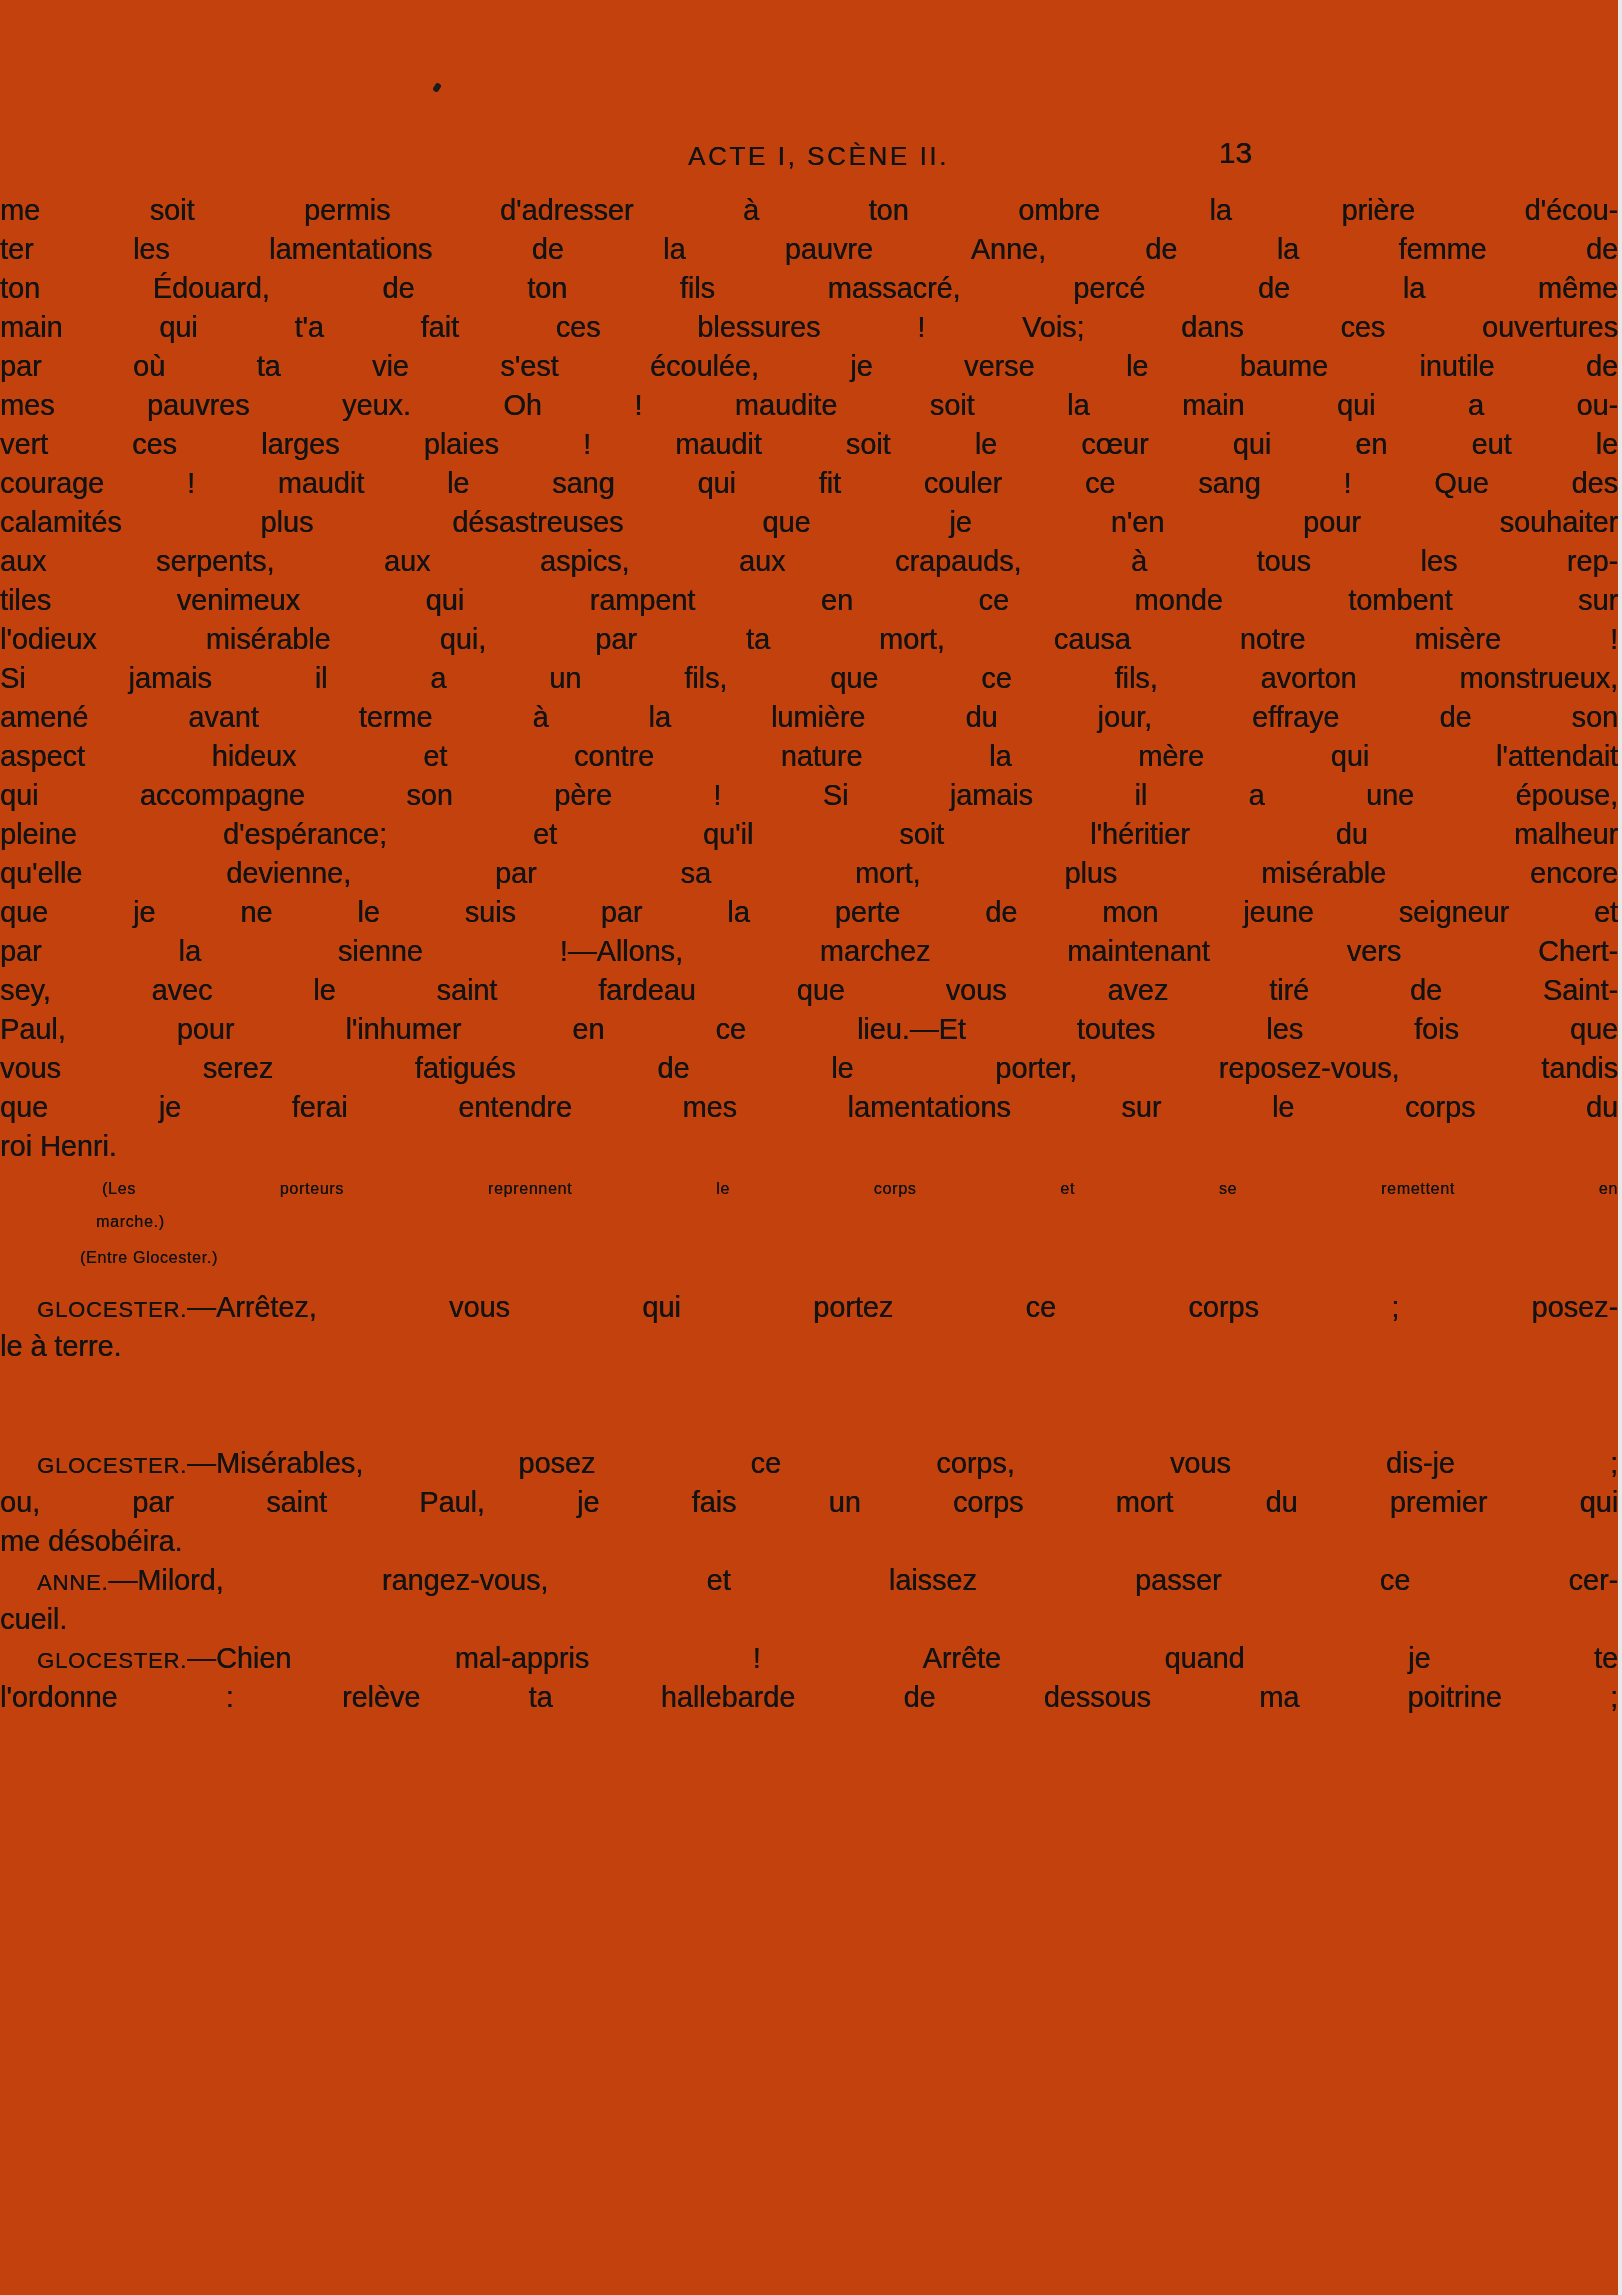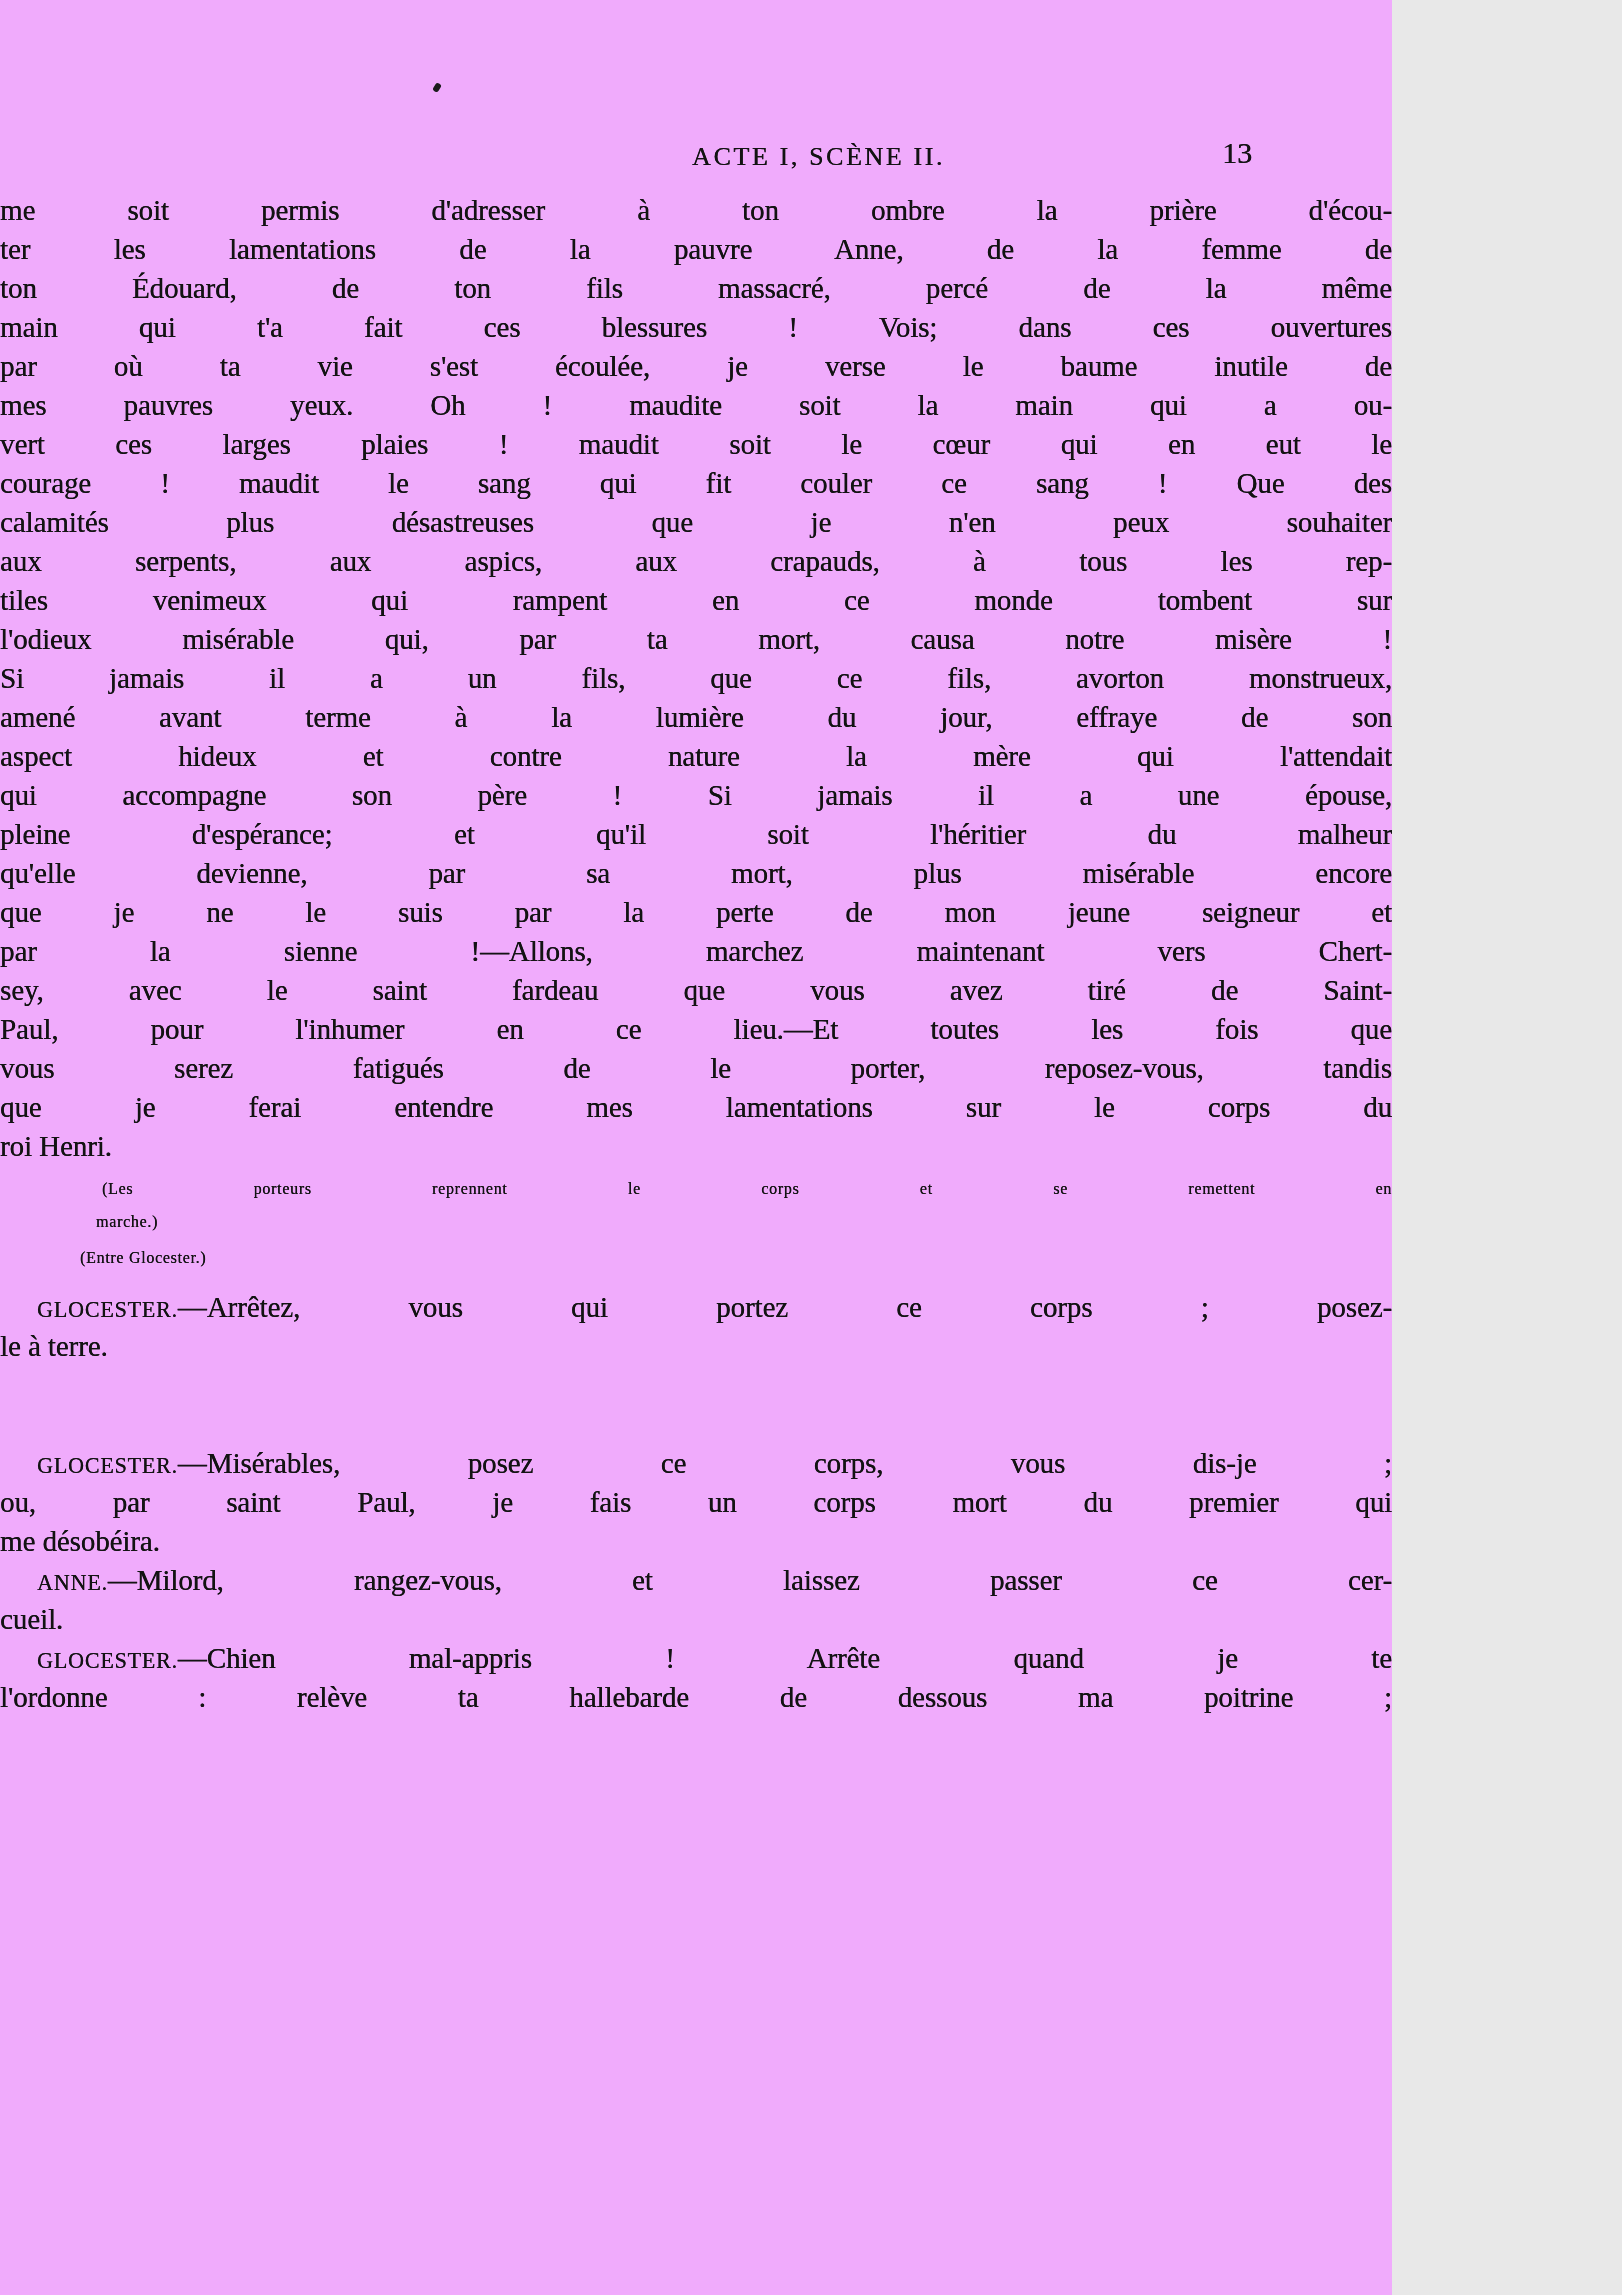--- a/index.html
+++ b/index.html
@@ -1,20 +1,20 @@
 <!DOCTYPE html>
 <html style="font-size:10.5px"><head>
 <meta charset="utf-8">
 <style>
   html,body{margin:0;padding:0;background:#e8e8e8;}
   .page{
     position:relative;
-    width:1392px;height:2295px;
-    background:#f0abfc;
-    font-family:Liberation Serif, serif;
+    width:1618px;height:2295px;
+    background:#c2410c;
+    font-family:Liberation Sans, sans-serif;
     color:#131313;
     overflow:hidden;
   }
   .textcol{position:absolute;left:385px;width:867px;}
   
   .hdr{top:135px;height:39px;}
   .hdr-title{
     position:absolute;left:0;right:0;top:6.5px;
     text-align:center;
     font-size:26px;line-height:29px;
@@ -68,21 +68,21 @@
 
   <div class="textcol para" style="top:191px">
     <div class="ln just">me soit permis d'adresser à ton ombre la prière d'écou-</div>
     <div class="ln just">ter les lamentations de la pauvre Anne, de la femme de</div>
     <div class="ln just">ton Édouard, de ton fils massacré, percé de la même</div>
     <div class="ln just">main qui t'a fait ces blessures ! Vois; dans ces ouvertures</div>
     <div class="ln just">par où ta vie s'est écoulée, je verse le baume inutile de</div>
     <div class="ln just">mes pauvres yeux. Oh ! maudite soit la main qui a ou-</div>
     <div class="ln just">vert ces larges plaies ! maudit soit le cœur qui en eut le</div>
     <div class="ln just">courage ! maudit le sang qui fit couler ce sang ! Que des</div>
-    <div class="ln just">calamités plus désastreuses que je n'en peux souhaiter</div>
+    <div class="ln just">calamités plus désastreuses que je n'en pour souhaiter</div>
     <div class="ln just">aux serpents, aux aspics, aux crapauds, à tous les rep-</div>
     <div class="ln just">tiles venimeux qui rampent en ce monde tombent sur</div>
     <div class="ln just">l'odieux misérable qui, par ta mort, causa notre misère !</div>
     <div class="ln just">Si jamais il a un fils, que ce fils, avorton monstrueux,</div>
     <div class="ln just">amené avant terme à la lumière du jour, effraye de son</div>
     <div class="ln just">aspect hideux et contre nature la mère qui l'attendait</div>
     <div class="ln just">qui accompagne son père ! Si jamais il a une épouse,</div>
     <div class="ln just">pleine d'espérance; et qu'il soit l'héritier du malheur</div>
     <div class="ln just">qu'elle devienne, par sa mort, plus misérable encore</div>
     <div class="ln just">que je ne le suis par la perte de mon jeune seigneur et</div>

